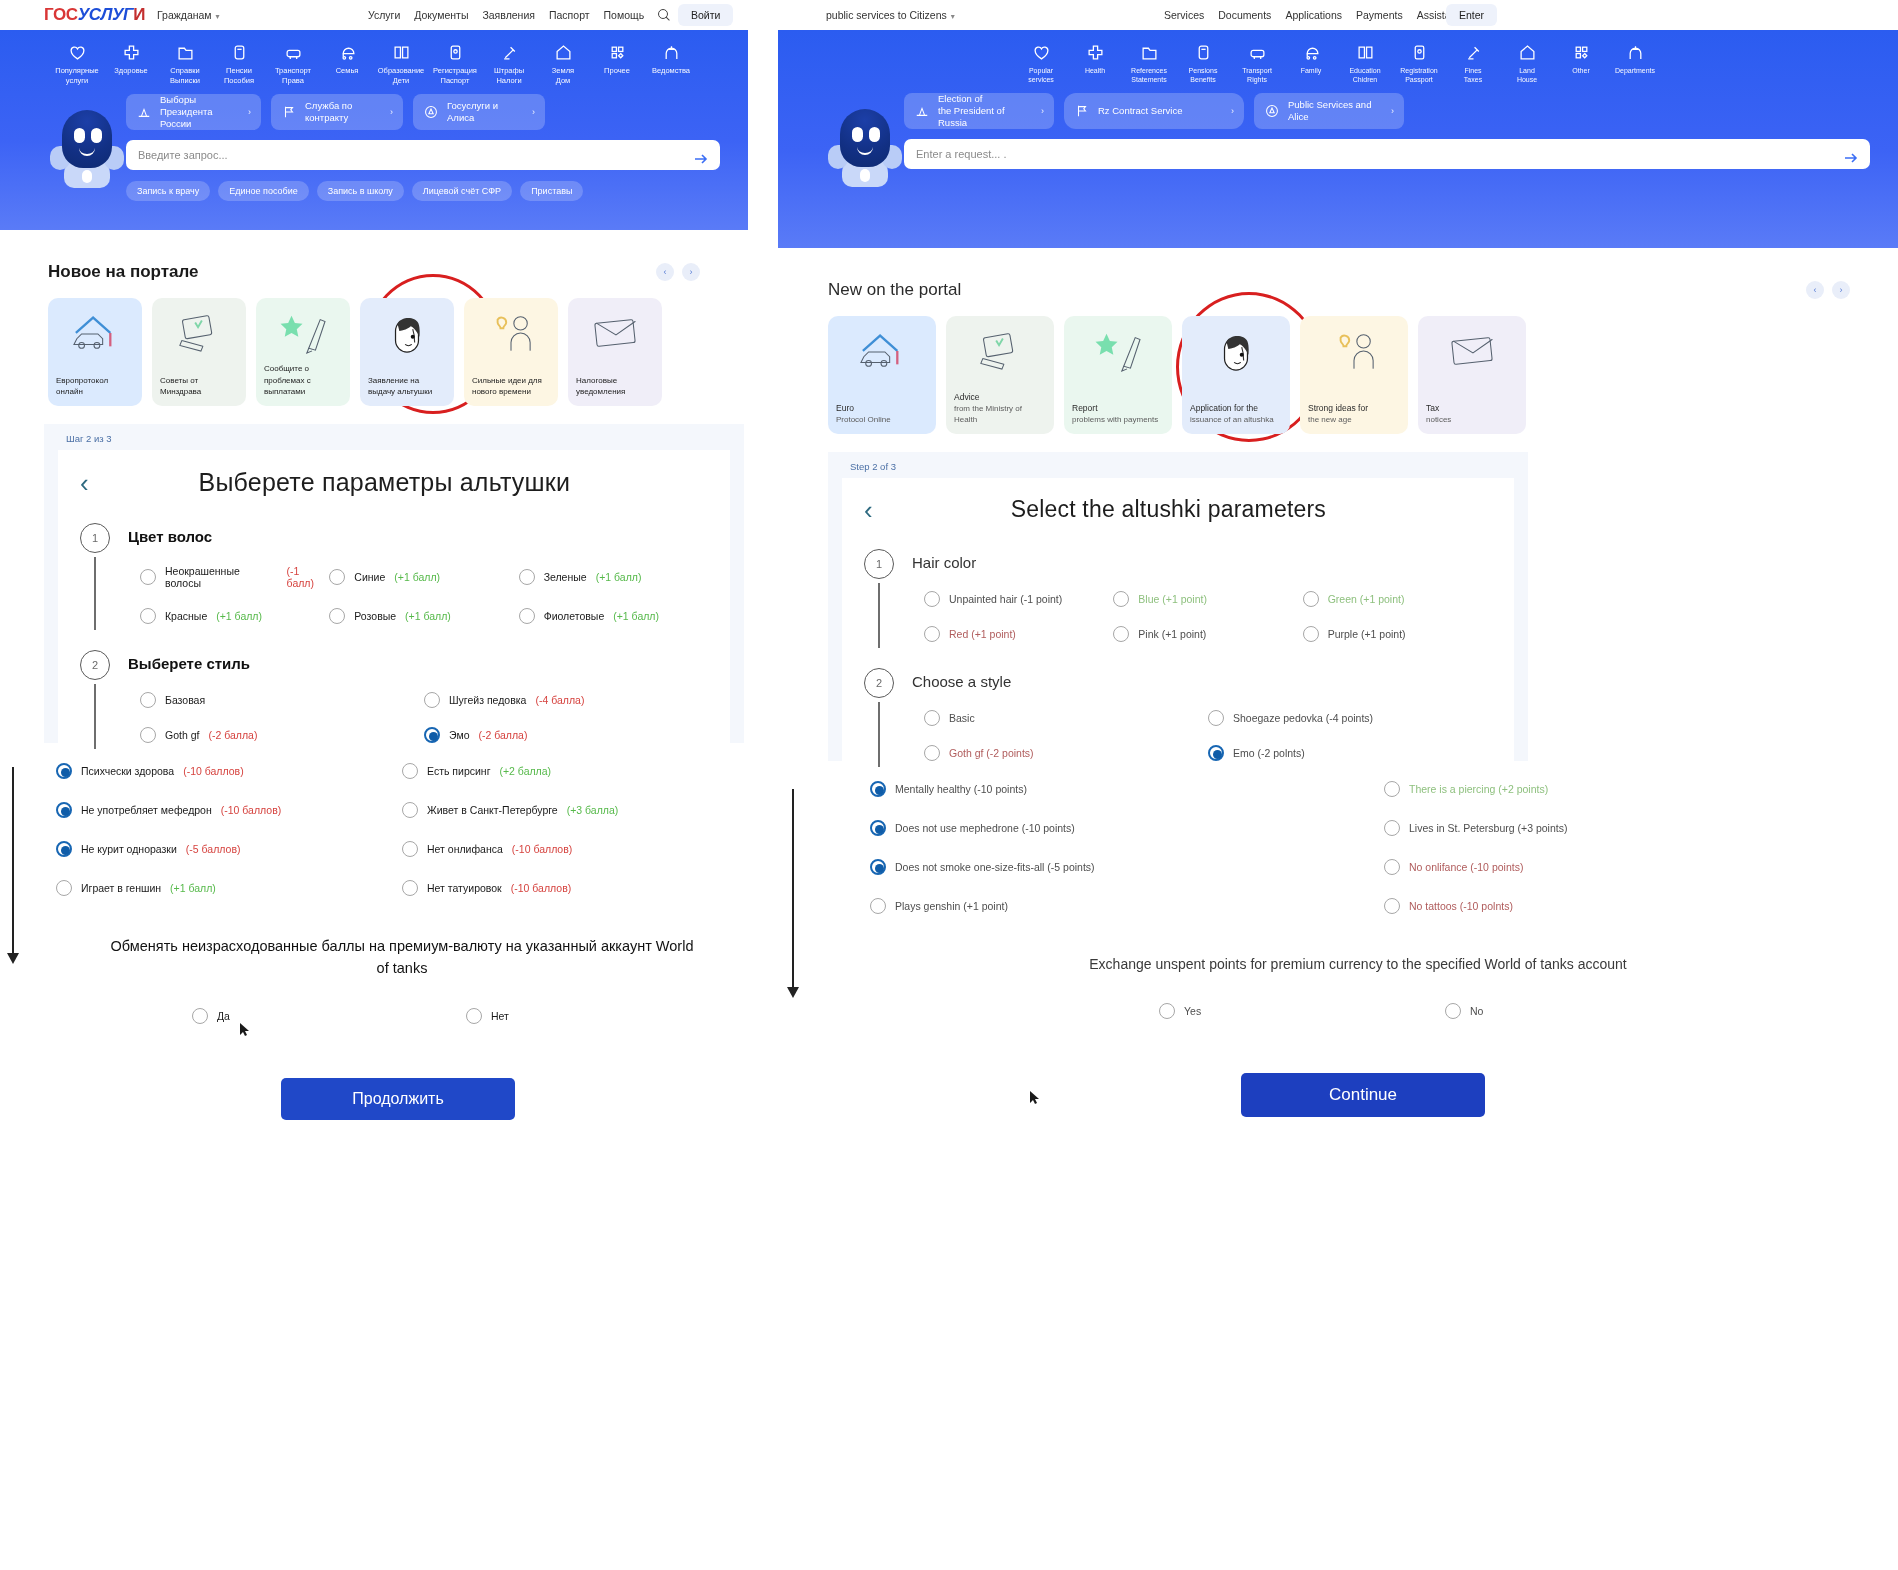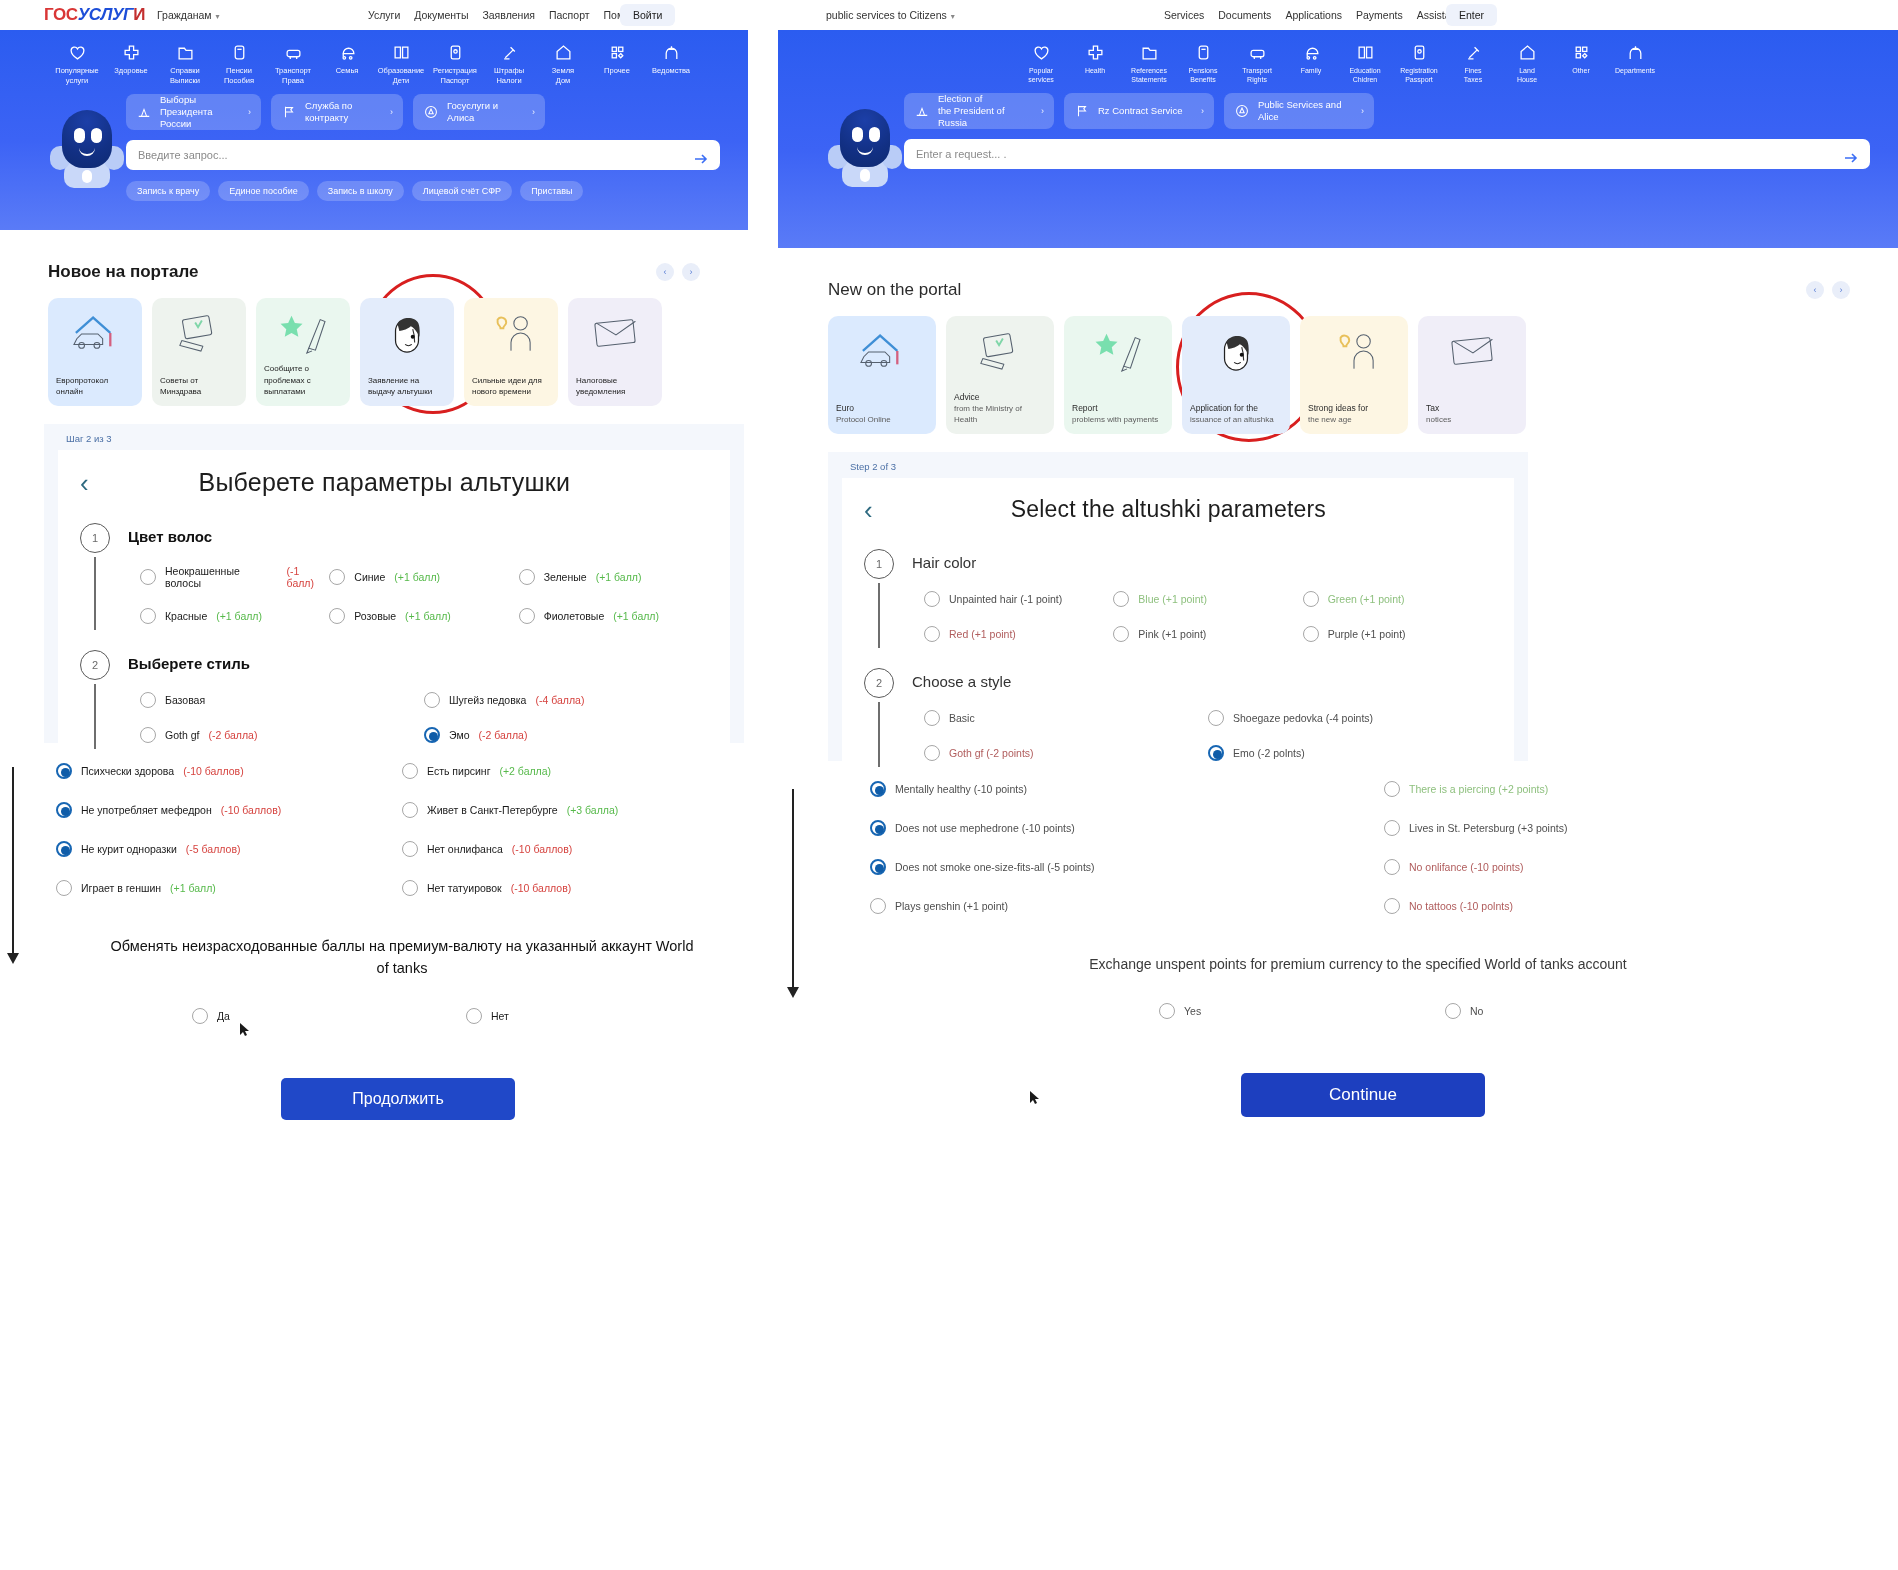--- a/index.html
+++ b/index.html
@@ -22,21 +22,21 @@
   .logo .c3 { color: #c32f2f; }
   .aud { font-size: 10.5px; color: #333; margin-left: 12px; }
   .aud .chev { font-size: 8px; margin-left: 4px; color:#888; }
   .topnav { position: absolute; display: flex; align-items: center; gap: 14px; font-size: 10.5px; color: #333; }
   .panel-ru .topnav { left: 368px; }
   .panel-en .topnav { left: 386px; }
   .search-ico { width: 13px; height: 13px; position: relative; display:inline-block; }
   .search-ico::before { content:""; position:absolute; width:8px; height:8px; border:1.4px solid #444; border-radius:50%; top:0; left:0;}
   .search-ico::after { content:""; position:absolute; width:5px; height:1.4px; background:#444; transform:rotate(45deg); top:9px; left:7px;}
   .login-btn { background:#eef2fb; border-radius:6px; padding:5px 13px; font-size:10.5px; color:#222; }
-  .panel-ru .login-btn { position:absolute; left: 620px; }
+  .panel-ru .login-btn { position:absolute; left: 678px; }
   .panel-en .login-btn { position:absolute; left: 668px; }
 
   
   .hero { background: linear-gradient(180deg,#2b5cf0 0%, #3c63f5 55%, #5a7bf7 100%); position: relative; }
   .panel-ru .hero { height: 200px; }
   .panel-en .hero { height: 218px; margin-left: 0; }
 
   .catrow { display: flex; justify-content: center; gap: 0; padding-top: 12px; }
   .cat { width: 54px; text-align: center; color: #fff; }
   .cat .ic { height: 20px; display:flex; align-items:center; justify-content:center; margin-bottom: 4px; }
@@ -57,21 +57,21 @@
   .robot .dot { position:absolute; left:34px; top:66px; width:10px; height:13px; background:#fff; border-radius:6px;}
 
   .heroRight { flex: 1; padding-right: 28px; }
   .quickrow { display: flex; gap: 10px; }
   .quick { background: rgba(255,255,255,.22); border-radius: 8px; height: 36px; display: flex; align-items: center;
            padding: 0 10px; color: #fff; font-size: 9.5px; gap: 8px; flex: 0 0 auto; }
   .quick .qic { width: 16px; height: 16px; flex:0 0 auto; display:flex;align-items:center;justify-content:center;}
   .quick .qtxt { line-height: 1.25; flex: 1; }
   .quick .qarr { font-size: 9px; opacity: .9; margin-left: 10px;}
   .panel-ru .quick.q1 { width: 135px; } .panel-ru .quick.q2 { width: 132px; } .panel-ru .quick.q3 { width: 132px; }
-  .panel-en .quick.q1 { width: 150px; } .panel-en .quick.q2 { width: 150px; } .panel-en .quick.q3 { width: 150px; }
+  .panel-en .quick.q1 { width: 150px; } .panel-en .quick.q2 { width: 180px; border-radius: 12px; } .panel-en .quick.q3 { width: 150px; }
 
   .searchbox { margin-top: 10px; background: #fff; border-radius: 7px; height: 30px; display: flex; align-items: center;
                padding: 0 12px; position: relative; }
   .searchbox .ph { font-size: 11px; color: #8b8b8b; }
   .arrow-send { position: absolute; right: 12px; width: 14px; height: 10px; }
   .arrow-send svg { stroke:#3b6ef5; fill:none; stroke-width:1.6; }
 
   .chiprow { display: flex; gap: 8px; margin-top: 11px; }
   .chip { background: rgba(255,255,255,.20); border-radius: 12px; padding: 5px 11px; color: #fff; font-size: 9px; }
   .panel-en .chip { background: rgba(255,255,255,.22); font-size: 8.5px; }

